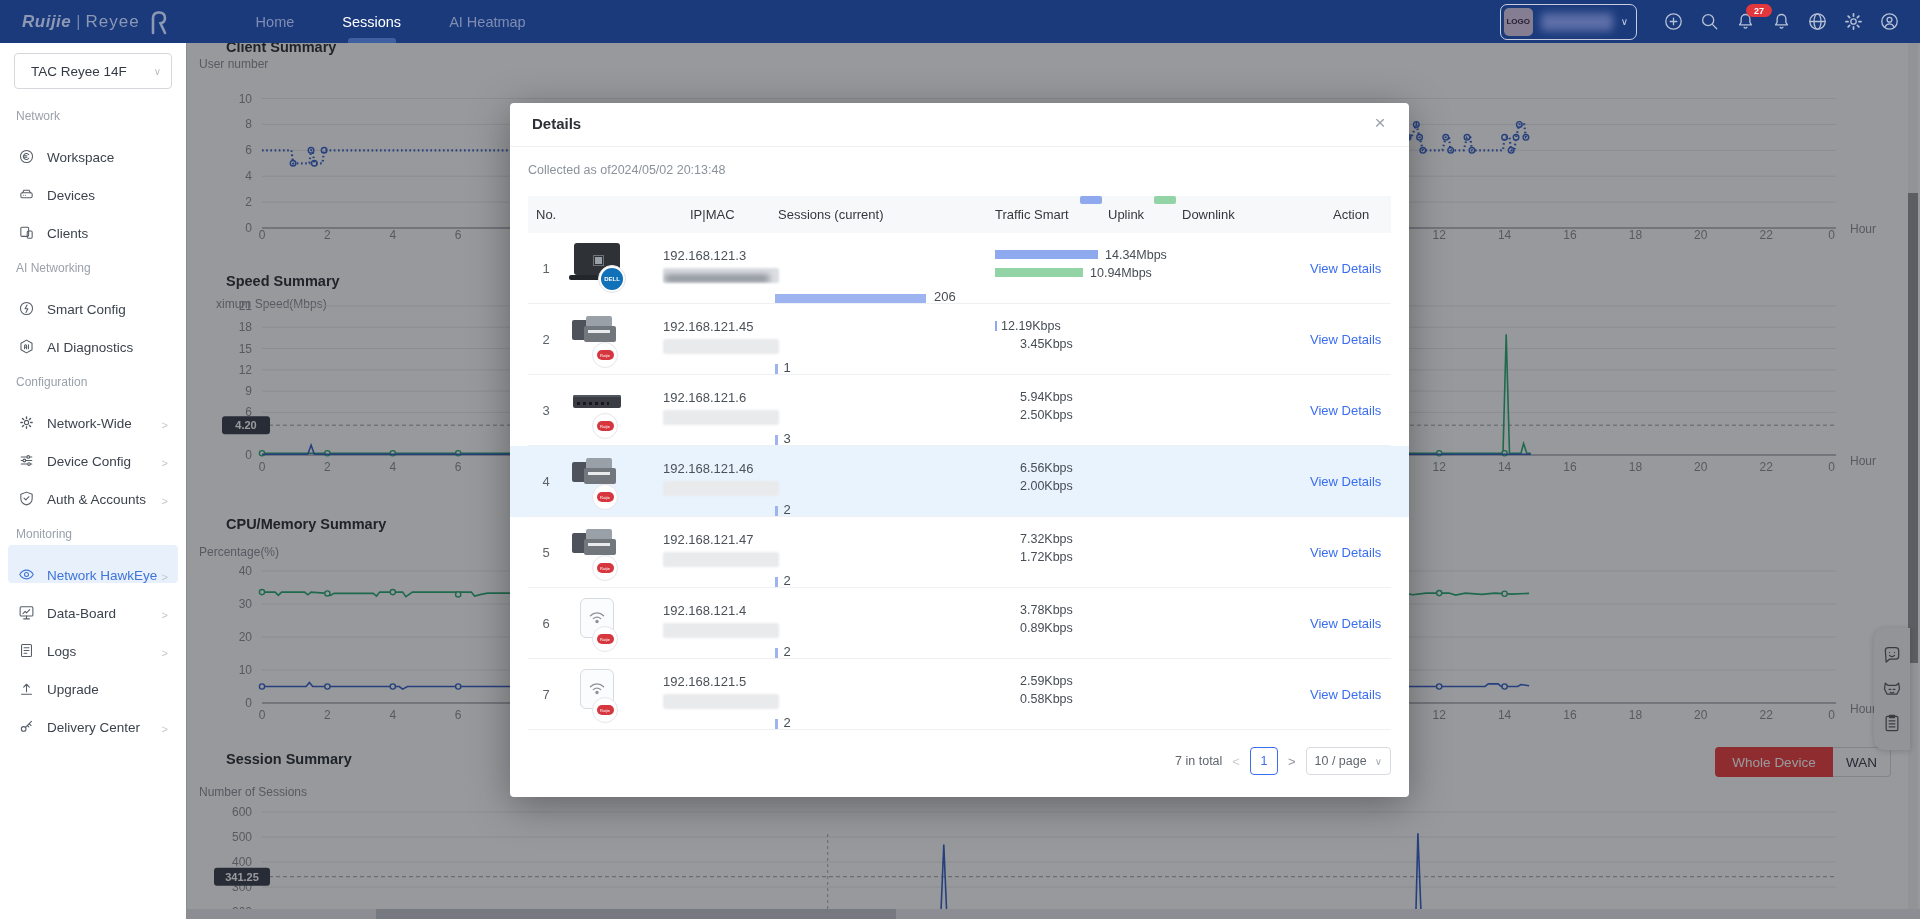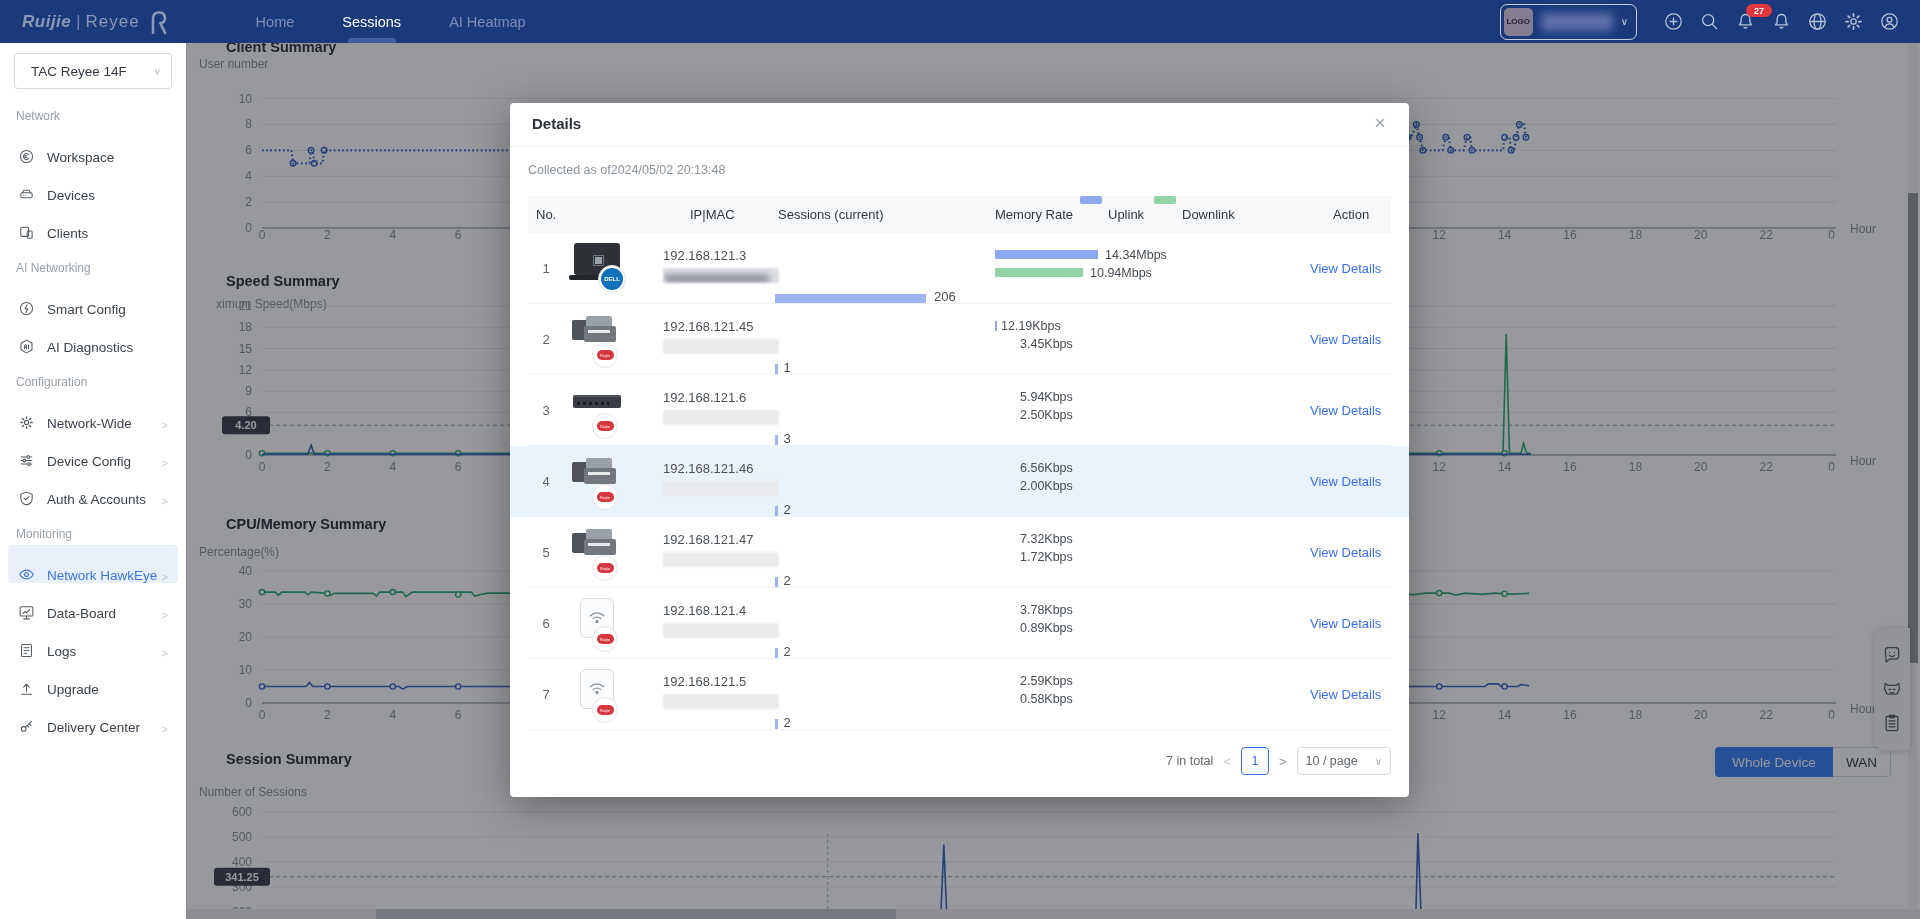--- a/index.html
+++ b/index.html
@@ -47,21 +47,21 @@
   .side-item .chev{margin-left:auto;margin-right:10px;color:#c2c6cc;font-size:11px}
   
   .content{position:absolute;left:186px;top:43px;right:0;bottom:0;background:#fff;overflow:hidden}
   .chart{position:absolute;left:0;width:1734px;overflow:hidden}
   .c-title{position:absolute;font-size:14.5px;font-weight:700;color:#2f343b}
   .c-ylab{position:absolute;font-size:12px;color:#8e939b}
   .chart svg{position:absolute;left:0;top:0}
   .chart svg text{font-family:"Liberation Sans",sans-serif;font-size:12px;fill:#8e939b}
   .chart svg text.tipt{font-size:11px;fill:#fff;font-weight:700}
   .toggle{position:absolute;left:1529px;top:704px;display:flex;z-index:5}
-  .tg-a{width:118px;height:30px;background:#3b82f6;color:#fff;font-size:13.5px;border-radius:4px 0 0 4px;
+  .tg-a{width:118px;height:30px;background:#ef4444;color:#fff;font-size:13.5px;border-radius:4px 0 0 4px;
         display:flex;align-items:center;justify-content:center;cursor:pointer}
   .tg-b{width:58px;height:30px;background:#fff;color:#3c434d;font-size:13.5px;border:1px solid #d8dbe0;
         border-left:none;border-radius:0 4px 4px 0;box-sizing:border-box;display:flex;align-items:center;justify-content:center;cursor:pointer}
   .vscroll{position:absolute;left:1722px;top:0;bottom:0;width:10px;background:#f3f4f5}
   .vthumb{position:absolute;left:0;top:150px;height:470px;width:10px;background:#97999e}
   .fl-toolbar{position:absolute;left:1688px;top:585px;width:36px;height:122px;background:#f5f6f8;
         border-radius:10px 0 0 10px;box-shadow:0 1px 6px rgba(0,0,0,.18);display:flex;flex-direction:column;
         align-items:center;justify-content:center;gap:14px;z-index:6}
   .fl-toolbar svg{stroke:#5a5f66;fill:none;stroke-width:1.5;stroke-linecap:round;stroke-linejoin:round;cursor:pointer}
   .hscroll{position:absolute;left:0;right:0;bottom:0;height:10px;background:#ecedef;z-index:7}
@@ -101,21 +101,21 @@
   .tbar.tick{width:2px;height:10px;margin-right:4px}
   .tline .tv{font-size:12.5px;color:#474d55}
   .tline.noind{padding-left:25px}
   .c-act{position:absolute;left:800px;top:0;line-height:71px;font-size:13px;color:#3a6df0;cursor:pointer}
   .m-pager{position:absolute;right:18px;bottom:22px;display:flex;align-items:center;gap:10px;font-size:12.5px;color:#60666e}
   .pg-prev{color:#c8ccd2;font-size:13px;cursor:default}
   .pg-next{color:#8f959d;font-size:13px;cursor:pointer}
   .pg-cur{width:26px;height:26px;border:1px solid #3a6df0;border-radius:4px;color:#3a6df0;
           display:flex;align-items:center;justify-content:center;cursor:pointer}
   .pg-size{height:26px;border:1px solid #d7dade;border-radius:4px;padding:0 8px;display:flex;
-          align-items:center;gap:17px;color:#60666e;cursor:pointer}
+          align-items:center;gap:8px;color:#60666e;cursor:pointer}
   .pg-size .chev{color:#a7acb3;font-size:10px}
   
   .thumb{position:relative;width:76px;height:55px}
   .badge{position:absolute;border-radius:50%;background:#fff;display:flex;align-items:center;justify-content:center}
   .badge.dell{left:30px;top:24px;width:26px;height:26px;border:1px solid #dfe2e6;color:#fff;font-size:6px;font-weight:700}
   .badge.dell .in{width:22px;height:22px;border-radius:50%;background:#1071b8;display:flex;align-items:center;justify-content:center}
   .badge.rj{left:24px;top:30px;width:24px;height:24px;border:1px solid #e4e6ea}
   .badge.rj .in{width:17px;height:10px;border-radius:5px;background:#d6373f;color:#fff;font-size:4px;
           display:flex;align-items:center;justify-content:center;overflow:hidden}
   .lp-scr{position:absolute;left:6px;top:2px;width:46px;height:32px;background:#2e3136;border-radius:3px}
@@ -564,21 +564,21 @@
 <div class="modal">
   <div class="m-head">
     <div class="m-title">Details</div>
     <div class="m-close">×</div>
   </div>
   <div class="m-collected">Collected as of2024/05/02 20:13:48</div>
   <div class="t-head">
     <span style="left:8px">No.</span>
     <span style="left:162px">IP|MAC</span>
     <span style="left:250px">Sessions (current)</span>
-    <span style="left:467px">Memory Rate</span>
+    <span style="left:467px">Traffic Smart</span>
     <span class="sw" style="left:552px;background:#8fa9ee"></span>
     <span style="left:580px">Uplink</span>
     <span class="sw" style="left:626px;background:#92d4a5"></span>
     <span style="left:654px">Downlink</span>
     <span style="left:805px">Action</span>
   </div>
   <div class="t-rows" id="modal-rows">
       <div class="trow">
         <div class="c-num">1</div>
         <div class="c-dev">

